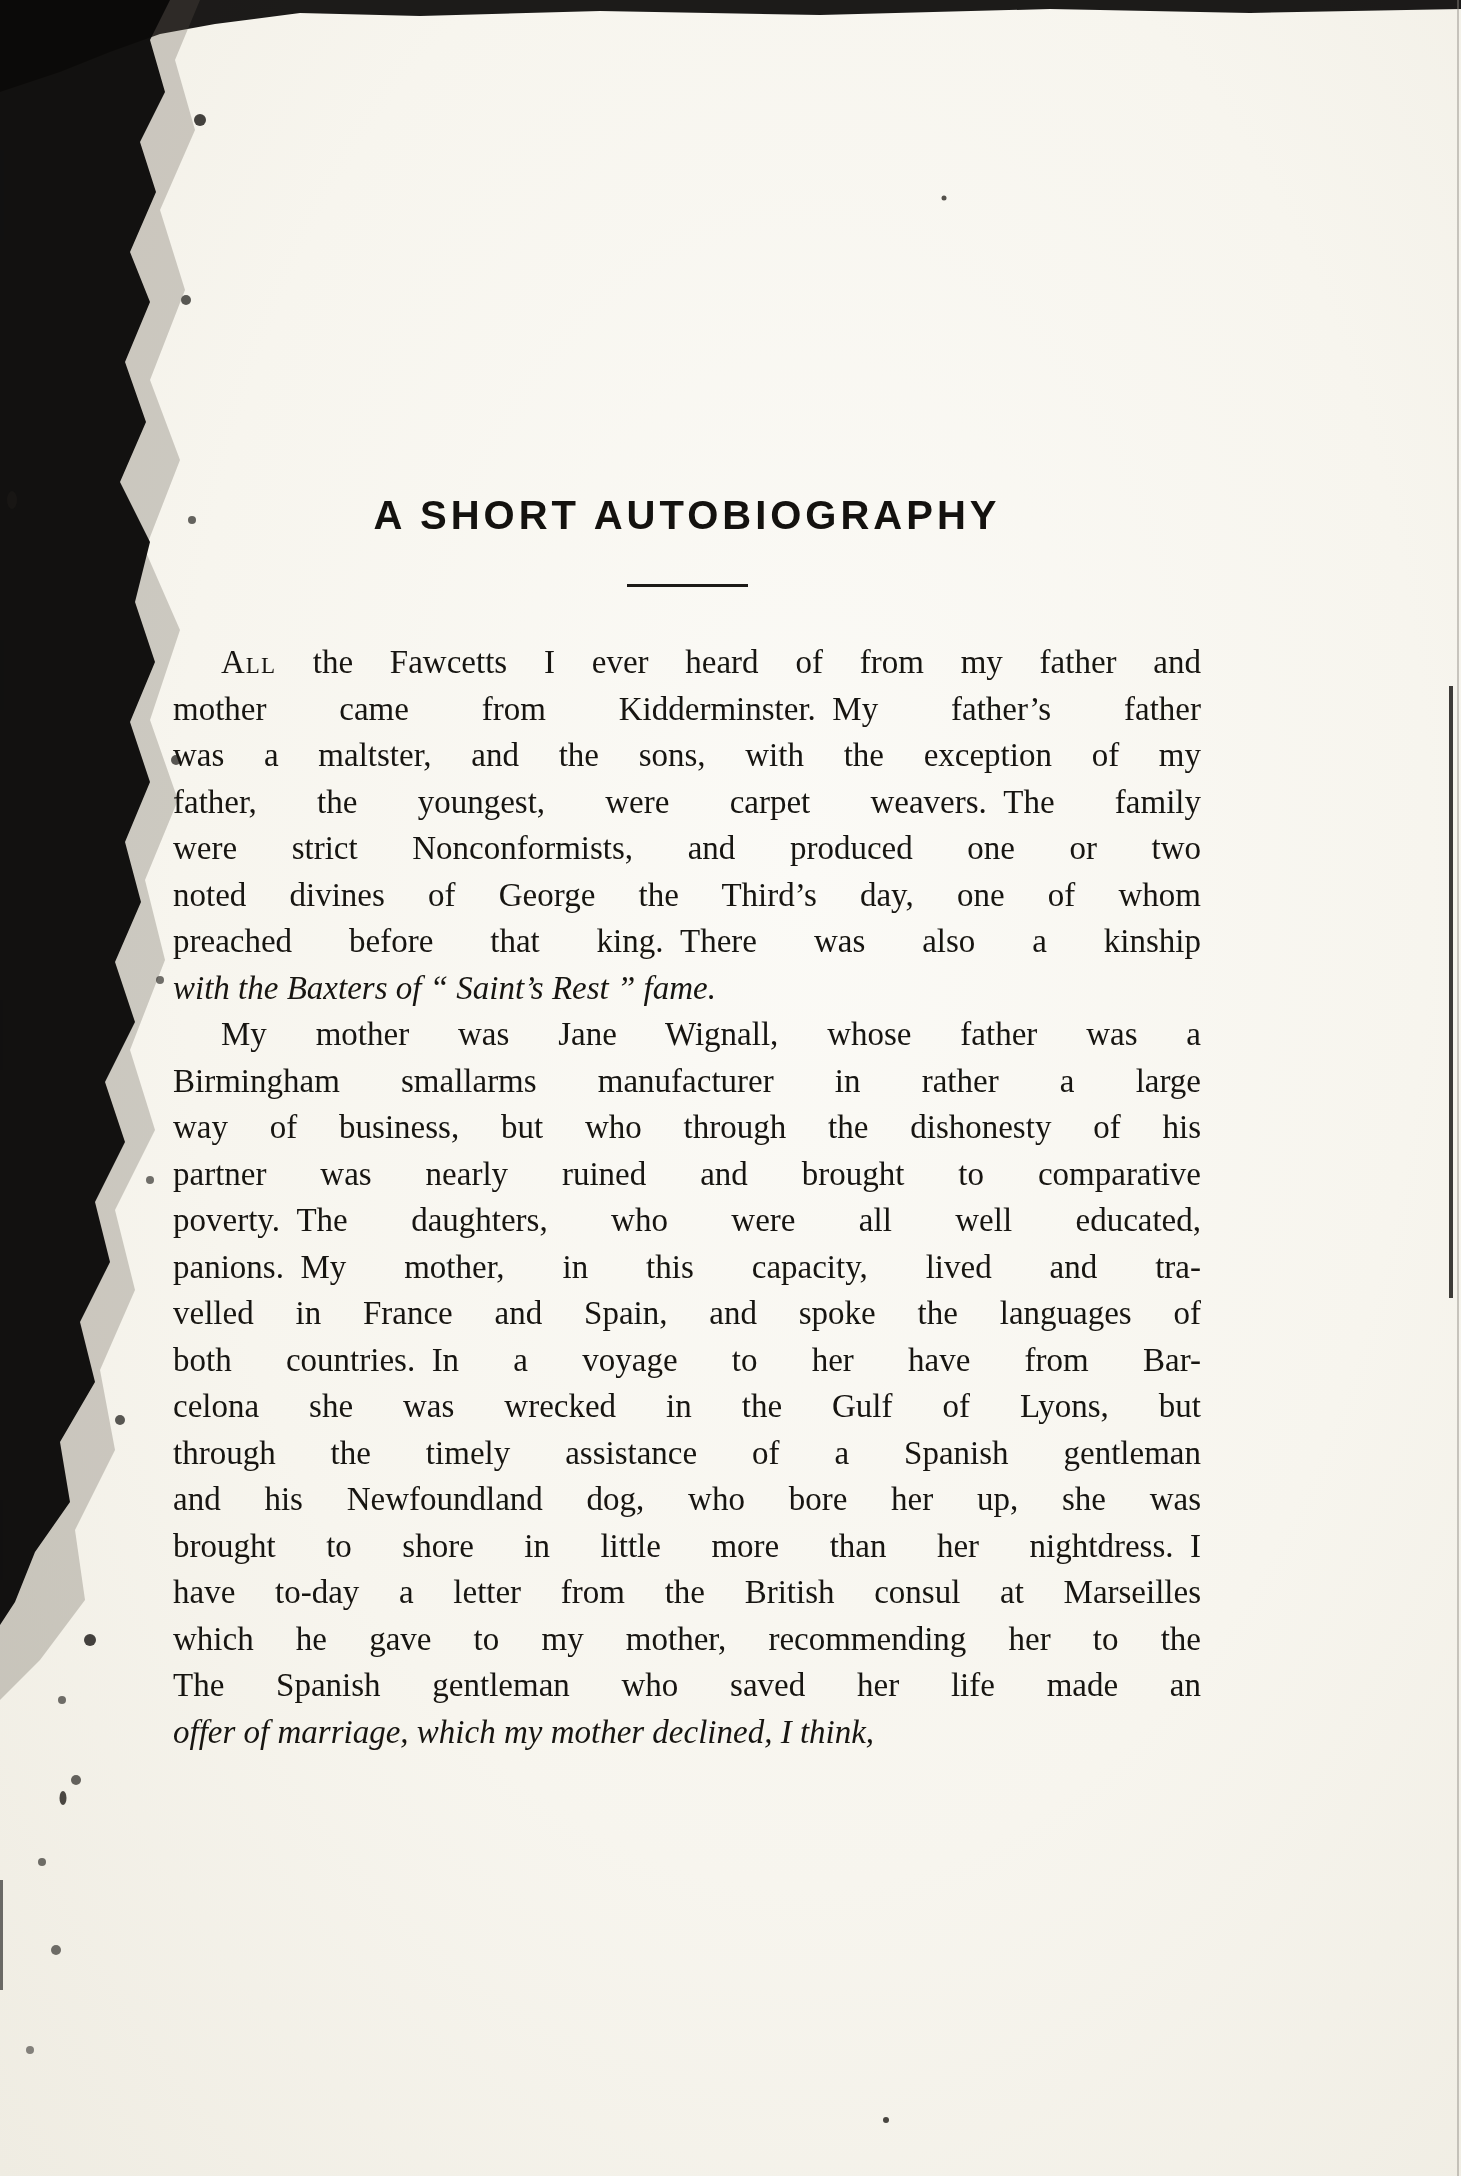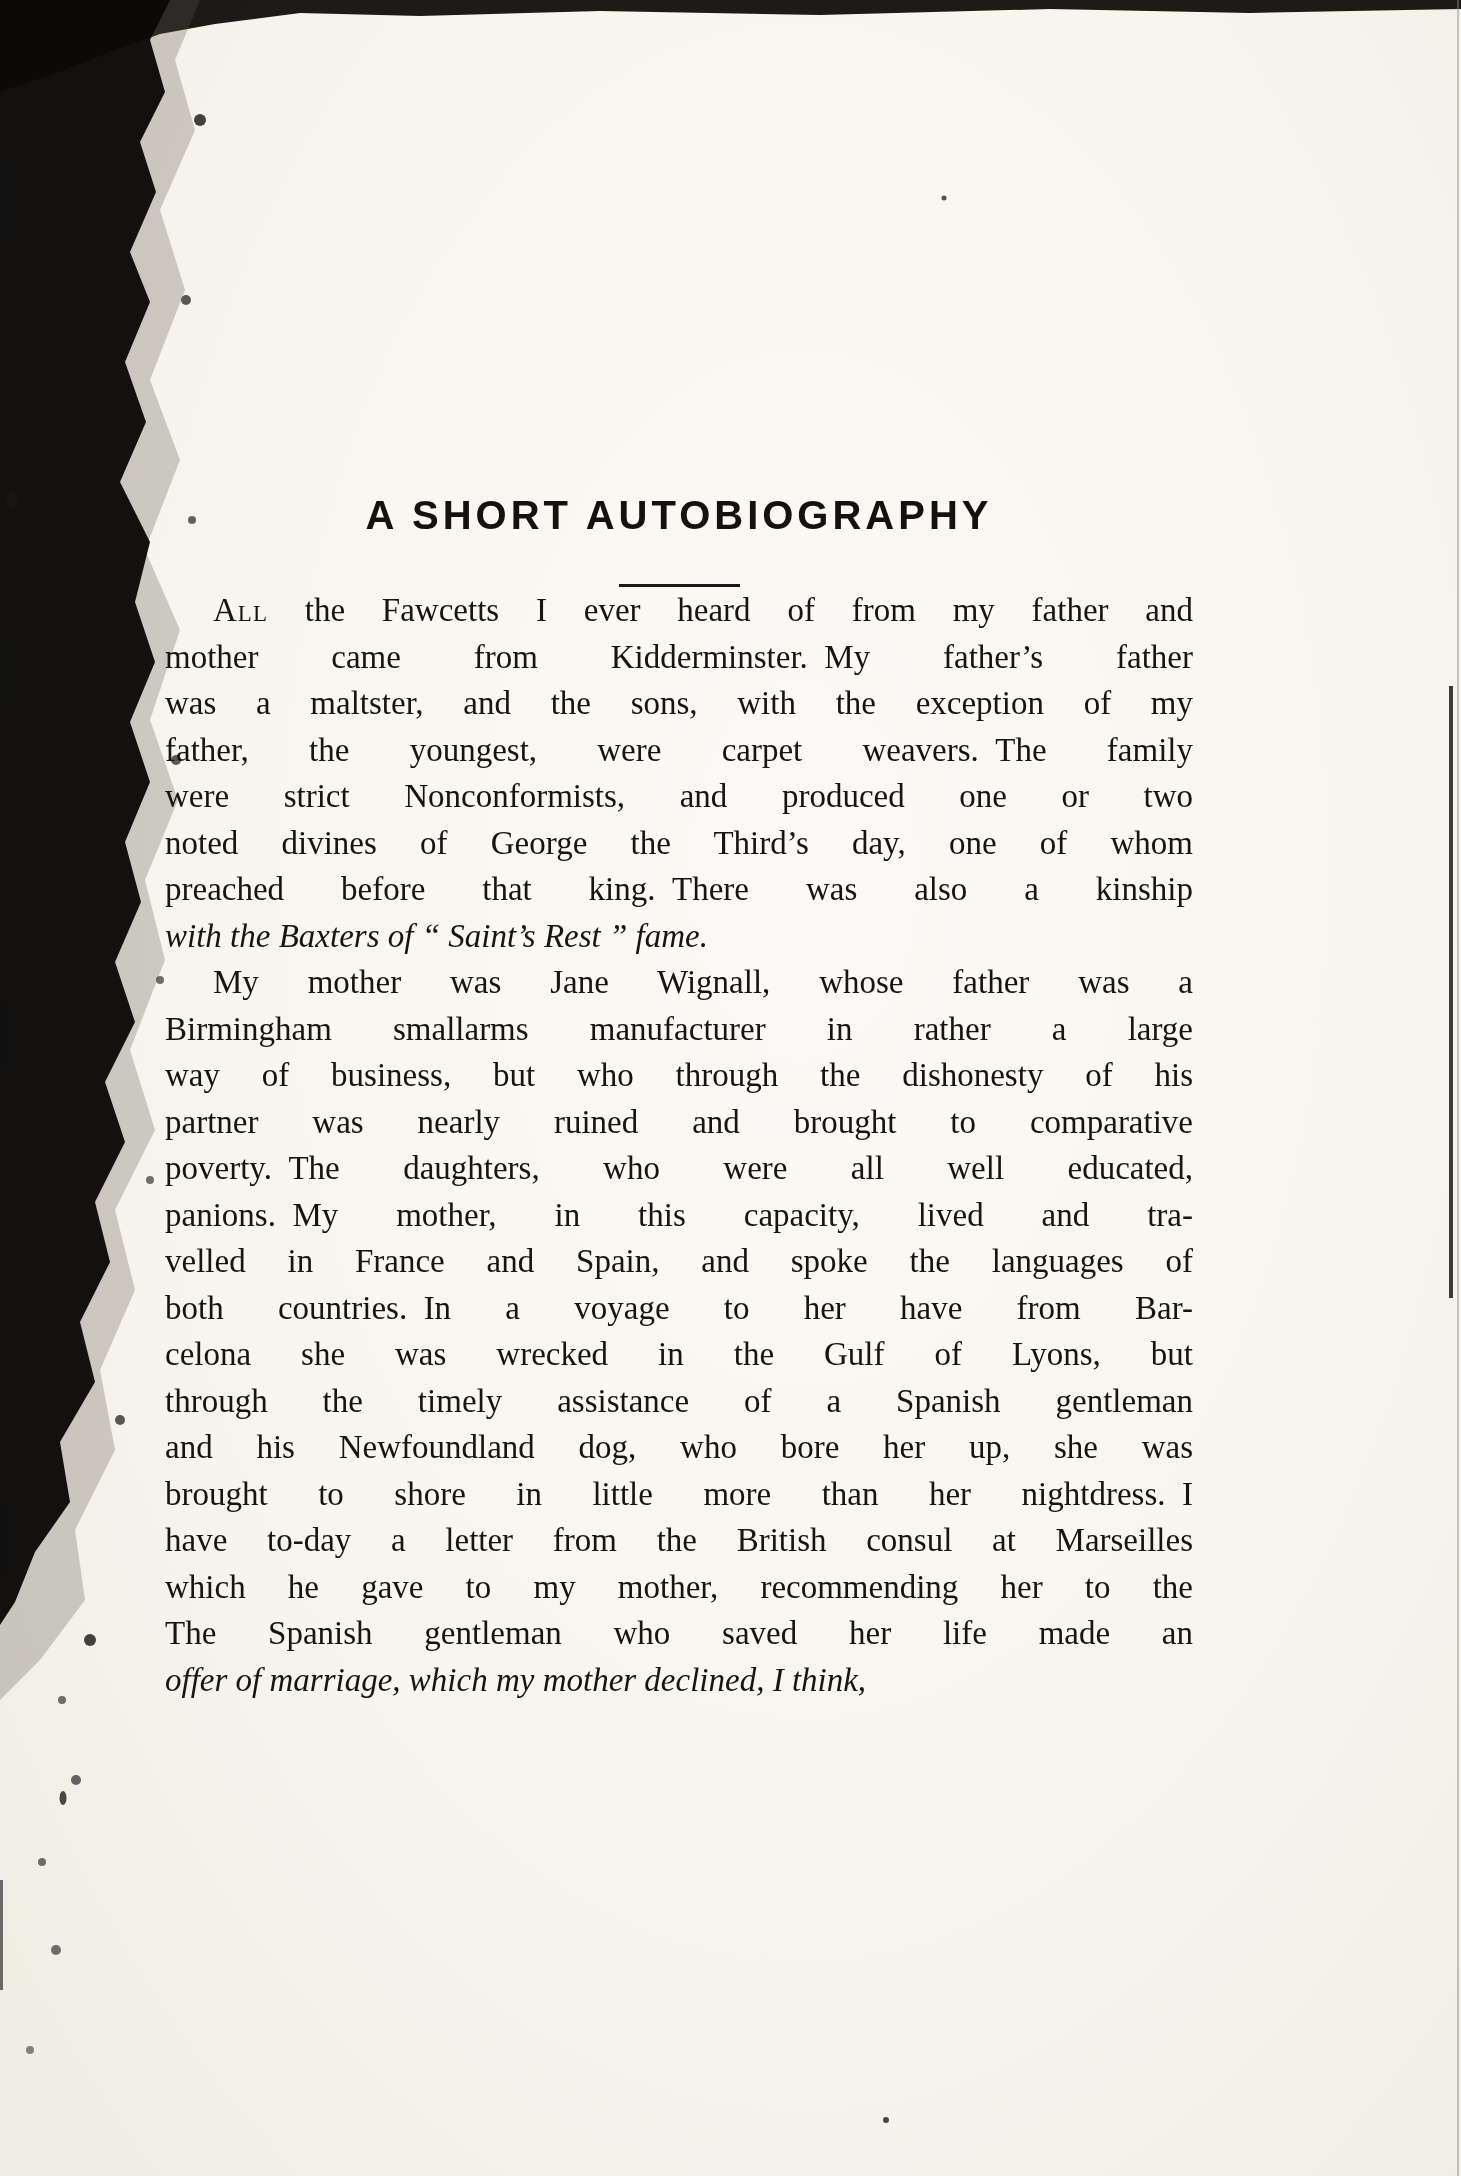--- a/index.html
+++ b/index.html
@@ -12,21 +12,21 @@
     background:
       radial-gradient(ellipse at 55% 40%, #fbfaf6 0%, #f7f5ee 55%, #efece2 100%);
   }
   .artifacts {
     position: absolute;
     inset: 0;
     pointer-events: none;
   }
   .content {
     position: absolute;
-    left: 165px;
+    left: 173px;
     top: 492px;
     width: 1028px;
     color: #161412;
   }
   h1.title {
     margin: 0;
     font-family: "Liberation Sans", sans-serif;
     font-weight: 700;
     font-size: 40px;
     line-height: 46px;
@@ -34,20 +34,21 @@
     text-align: center;
     color: #14120f;
   }
   .rule {
     width: 121px;
     height: 3px;
     background: #1c1a17;
     margin: 46px auto 0 auto;
   }
   .lines {
+    margin-top: 52px;
     font-family: "Liberation Serif", "DejaVu Serif", serif;
     font-size: 33px;
     line-height: 46.5px;
     color: #171511;
   }
   .line {
     text-align: justify;
     text-align-last: justify;
   }
   .line.last {

